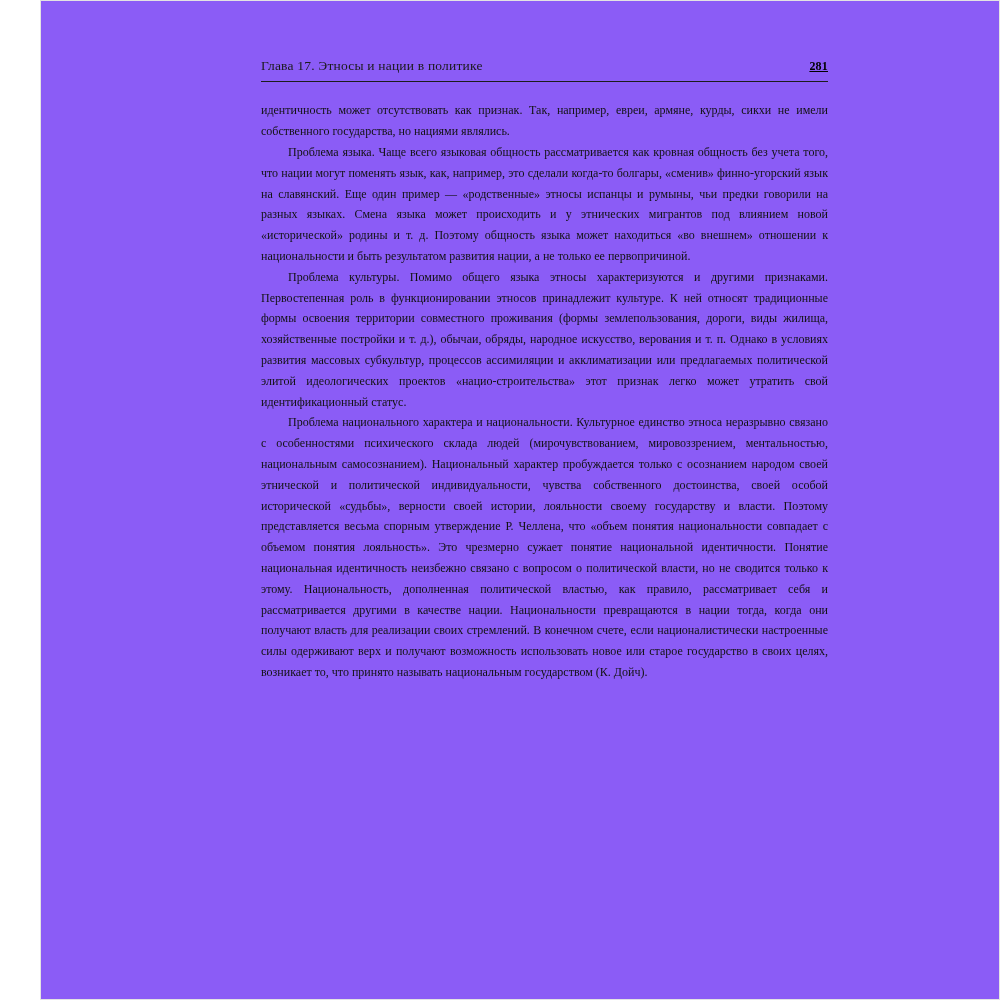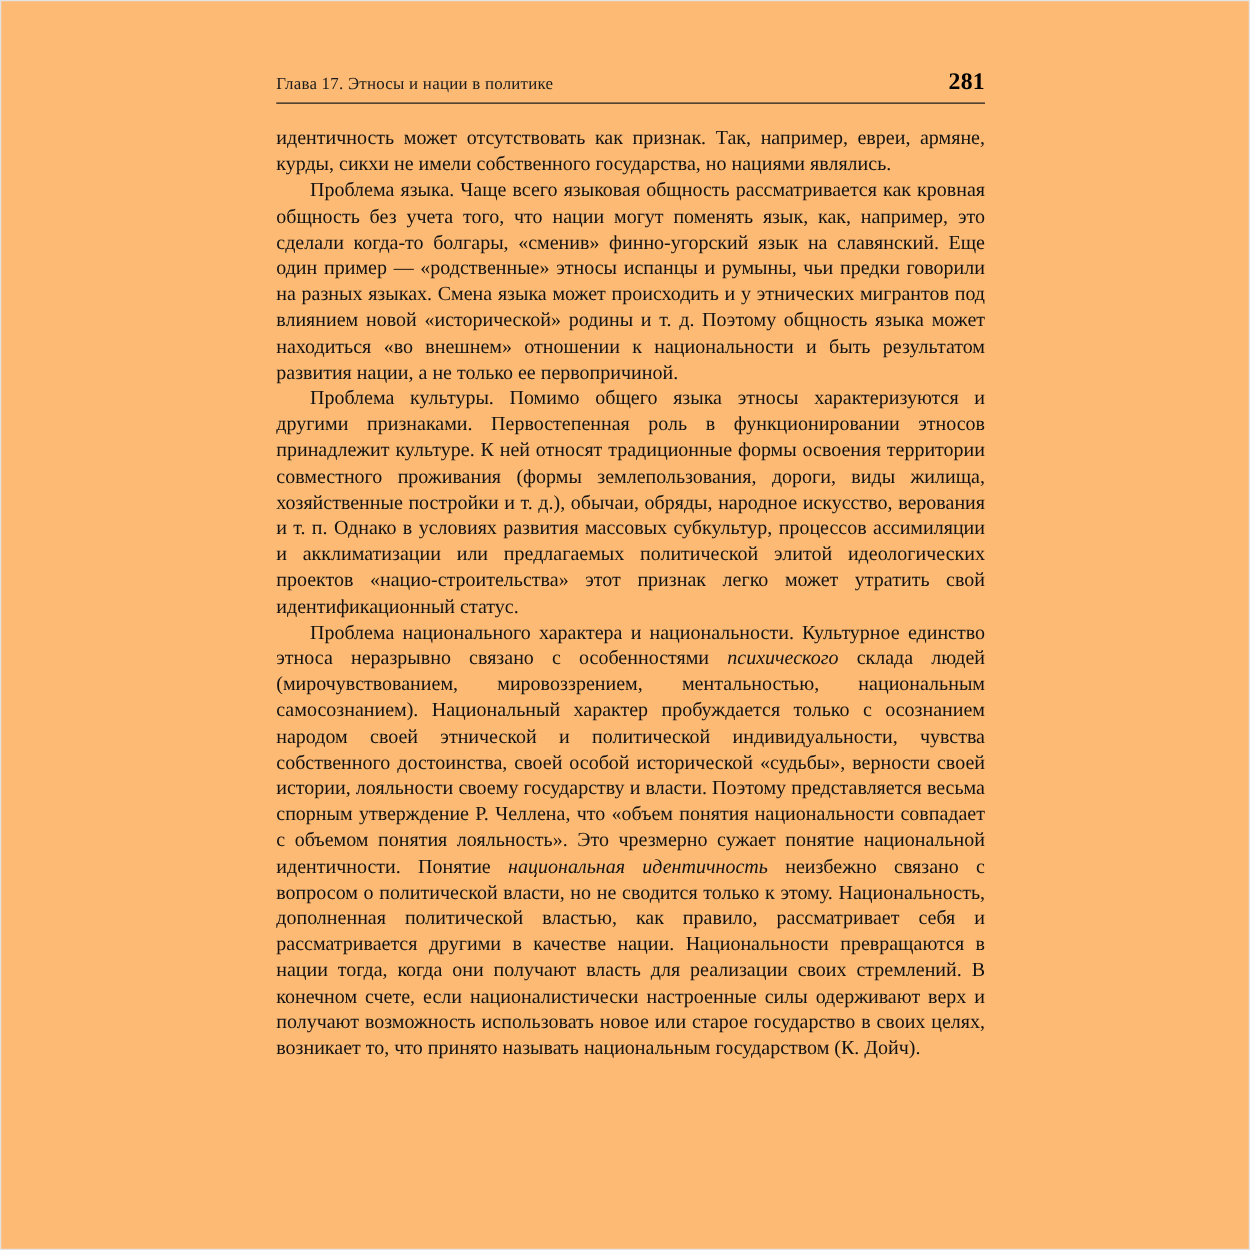--- a/index.html
+++ b/index.html
@@ -11,23 +11,24 @@
     height: 1000px;
     background: #ffffff;
     position: relative;
     overflow: hidden;
     font-family: "Liberation Serif", serif;
     color: #121212;
   }
   .sheet {
     position: absolute;
     inset: 0;
-    background: #fdba74;
+    background: #8b5cf6;
     outline: 1px solid #e3e3e3;
     outline-offset: -1px;
+    margin-left: 40px;
   }
   .content {
     position: absolute;
     left: 221px;
     top: 58px;
     width: 567px;
   }
   .page-header {
     display: flex;
     justify-content: space-between;
@@ -35,43 +36,44 @@
     font-size: 13.5px;
     line-height: 16px;
     padding-bottom: 7px;
     letter-spacing: 0.2px;
   }
   .page-header .chapter {
     color: #1a1a1a;
   }
   .page-header .pagenum {
     font-weight: bold;
-    font-size: 19px;
+    font-size: 12px;
     color: #000;
+    text-decoration: underline;
   }
   .header-rule {
     height: 1.4px;
     background: #1c1c1c;
   }
   .body-text {
     margin-top: 18px;
-    font-size: 16px;
+    font-size: 12px;
     line-height: 20.8px;
     text-align: justify;
     color: #121212;
   }
   .para {
     margin: 0;
     padding: 0;
   }
   .para.indent {
     text-indent: 27px;
   }
   .run-b { font-weight: normal; }
-  .run-i { font-style: italic; }
+  .run-i { }
 </style>
 </head>
 <body>
 
 <div class="sheet">
   <div class="content">
 
     <div class="page-header">
       <span class="chapter">Глава 17. Этносы и нации в политике</span>
       <span class="pagenum">281</span>

